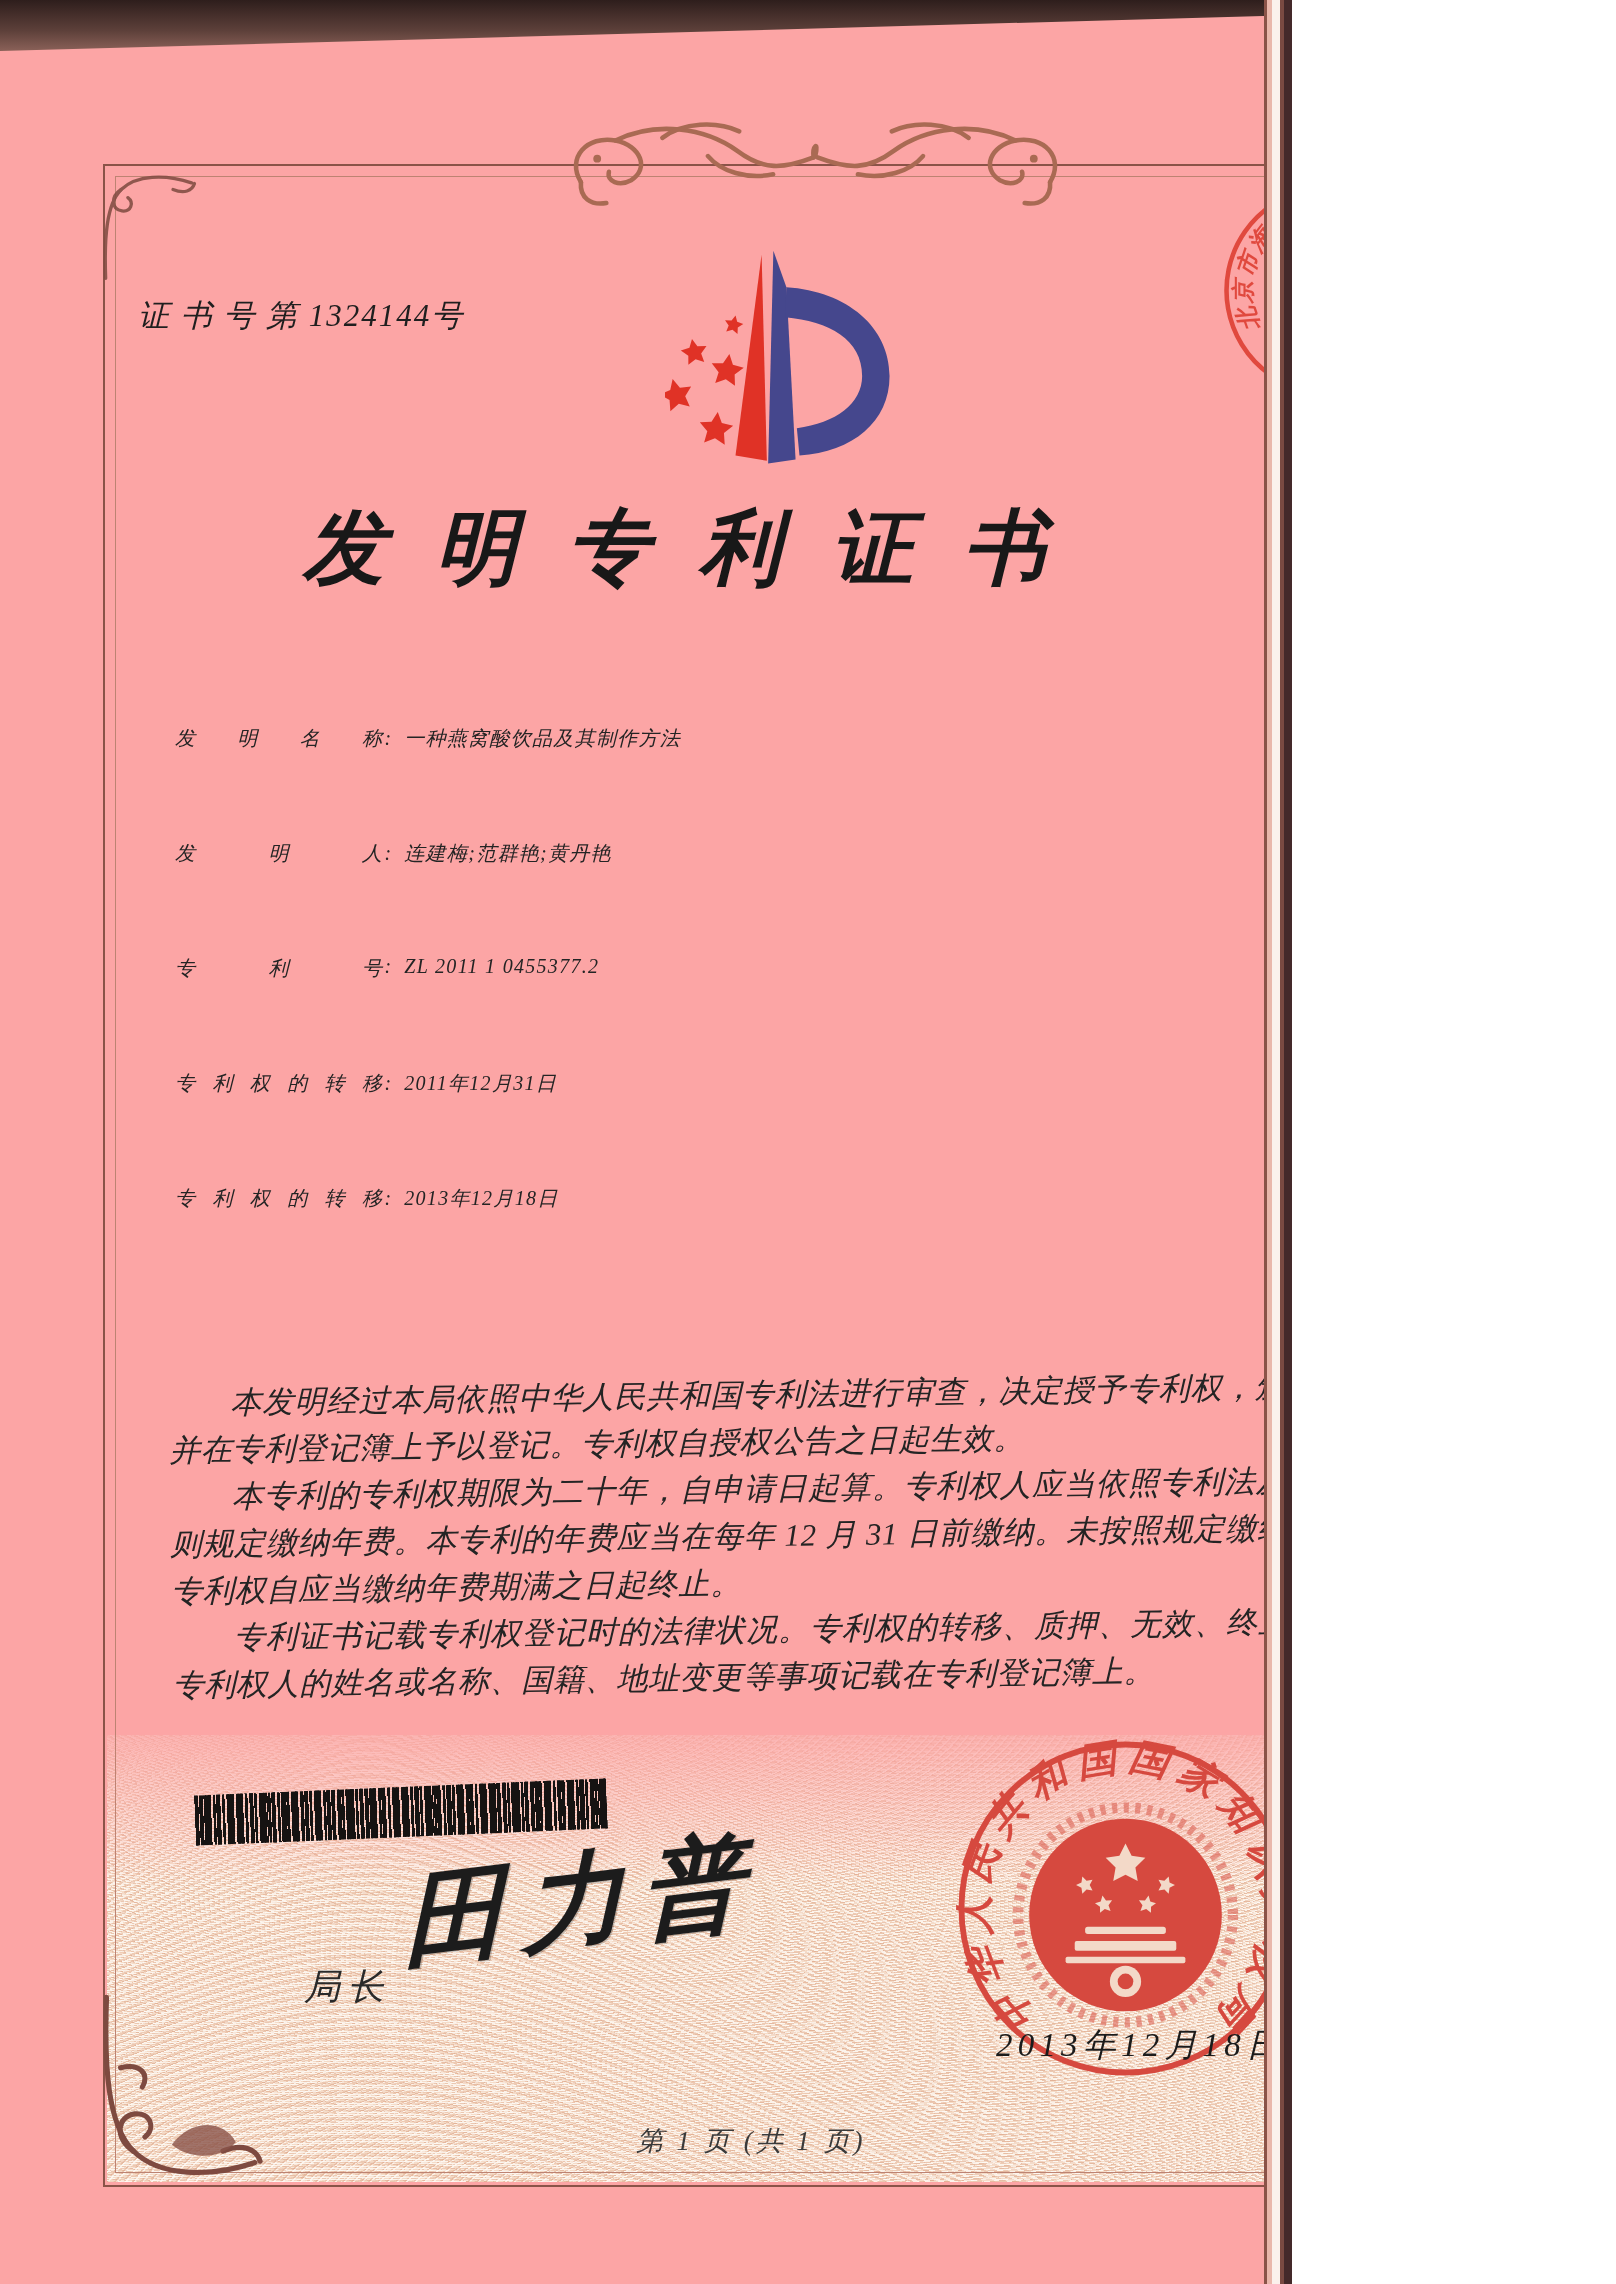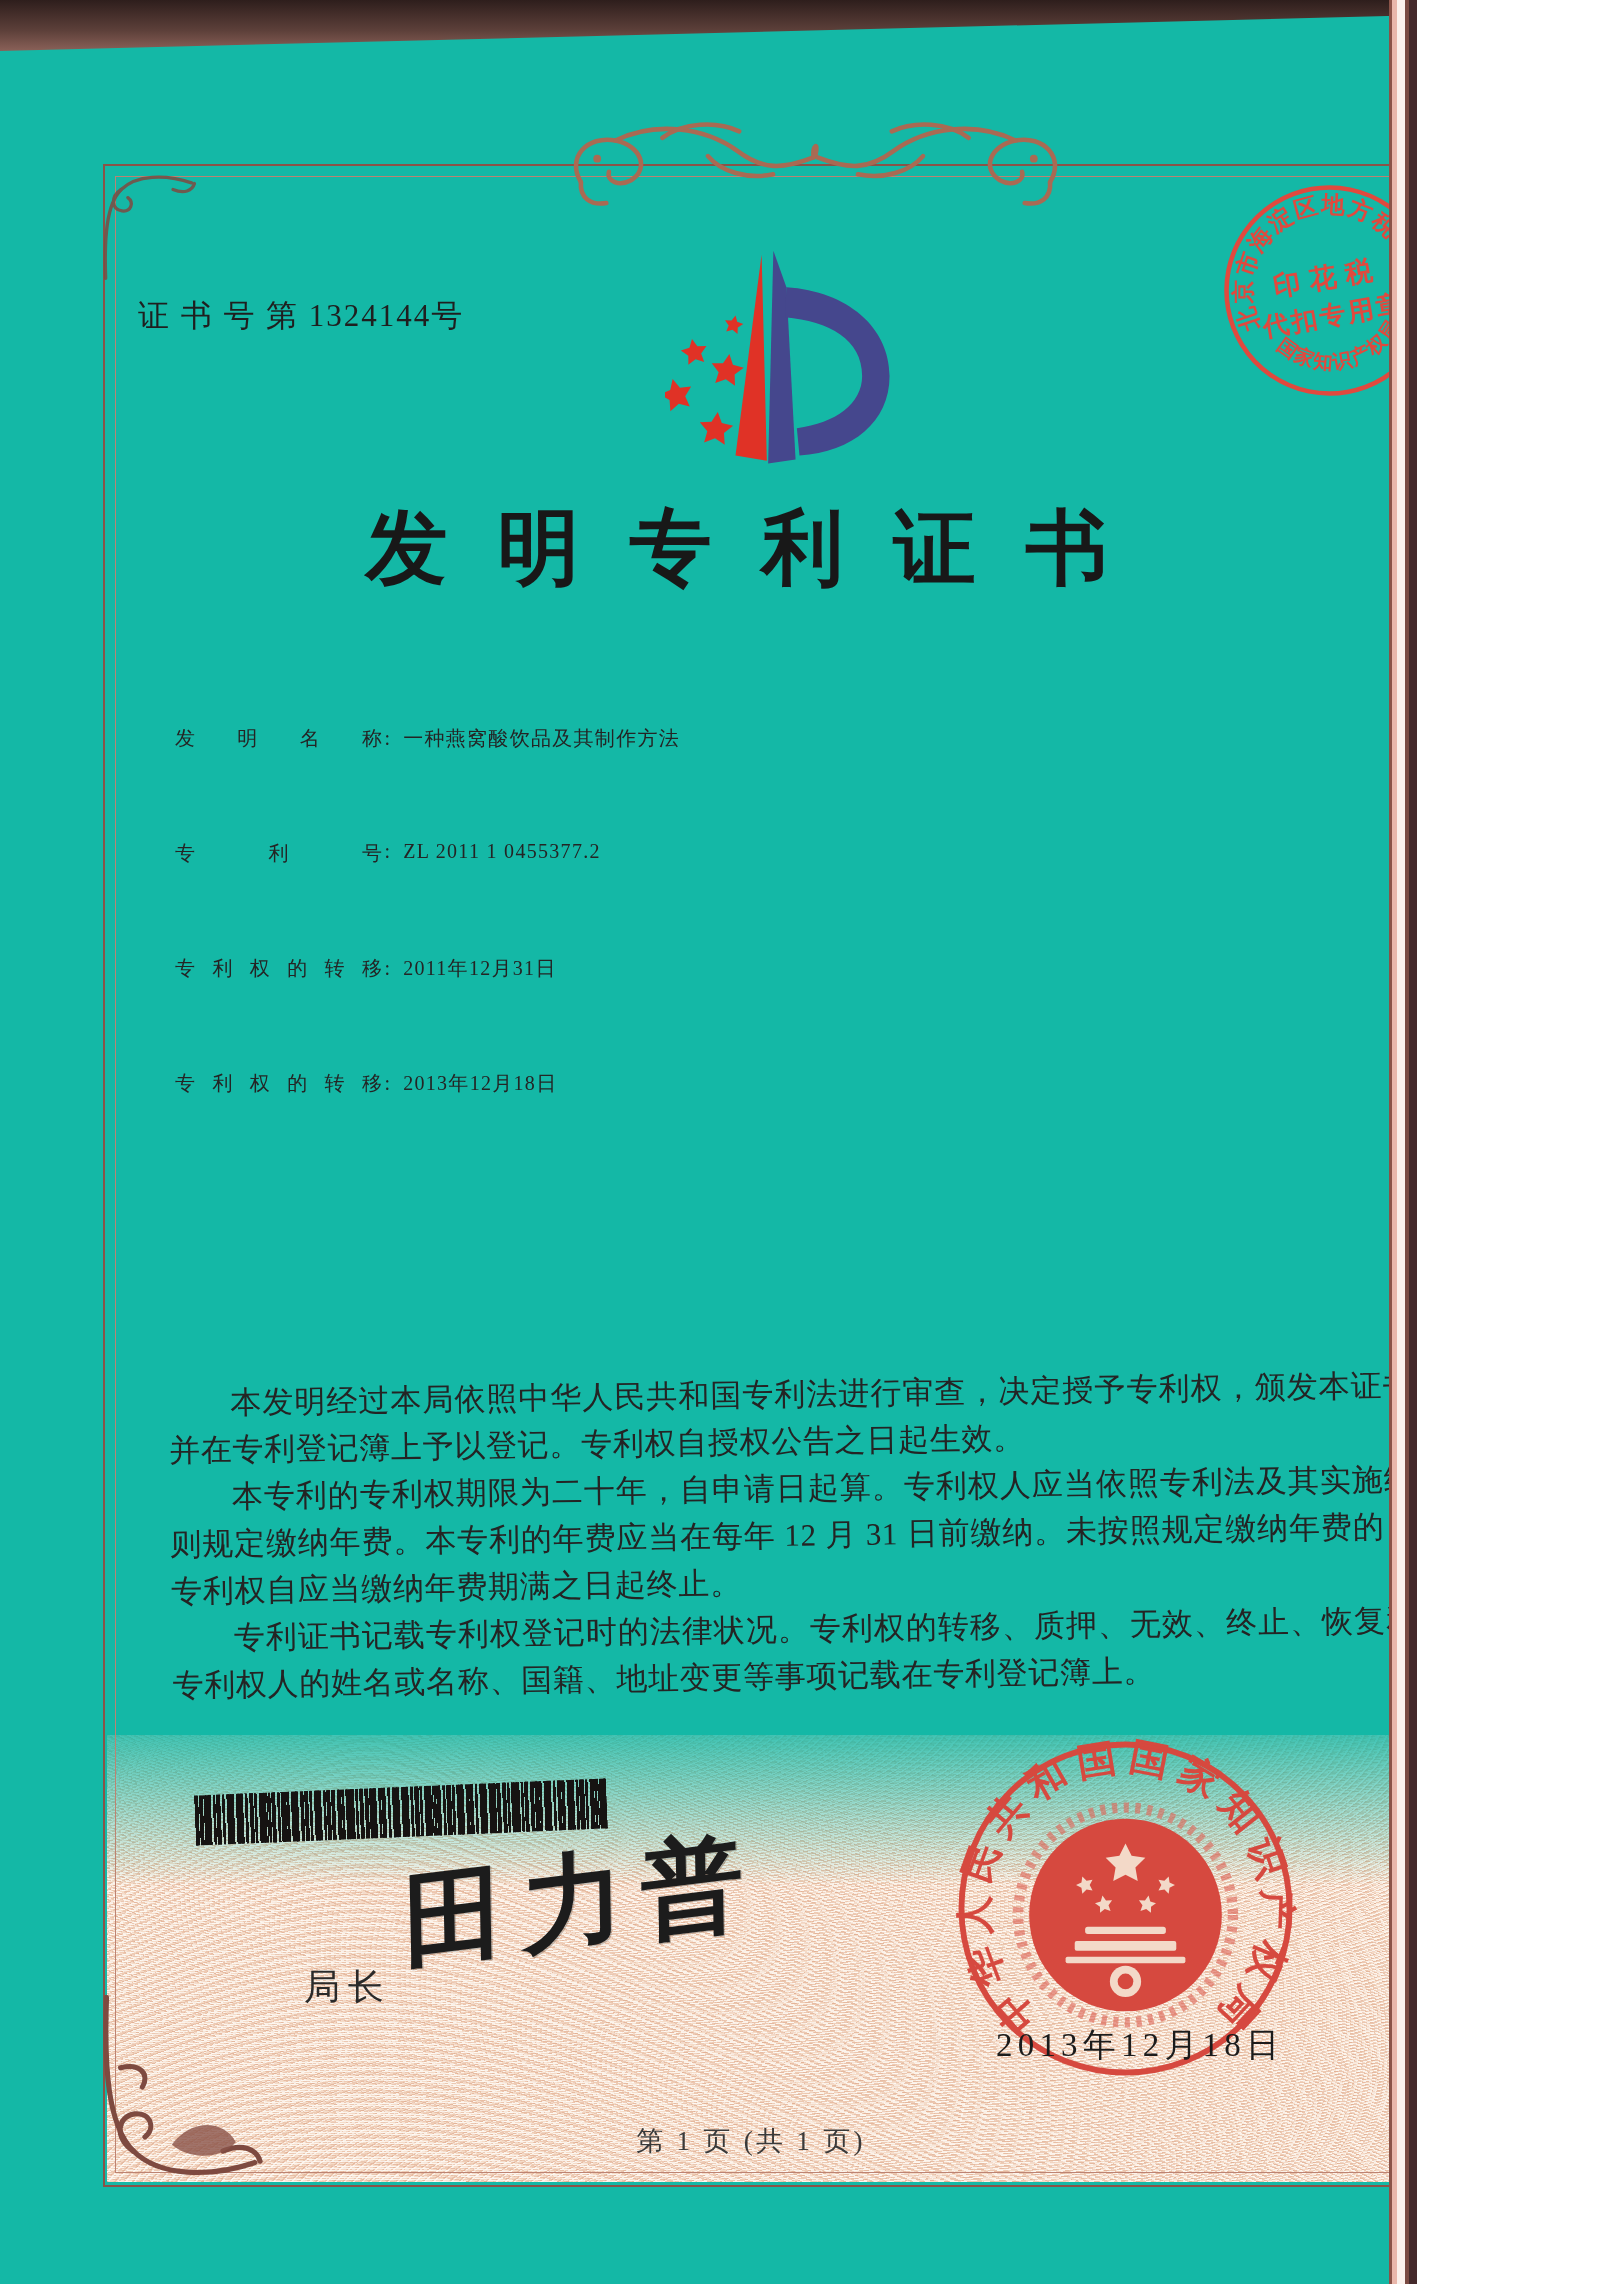--- a/index.html
+++ b/index.html
@@ -1,17 +1,17 @@
 <!DOCTYPE html>
 <html style="font-size:10.4px"><head>
 <meta charset="utf-8">
 <style>
   html,body{margin:0;padding:0;background:#ffffff;}
-  .page{position:relative;width:1417px;height:2284px;overflow:hidden;
-        background:#14b8a6;font-family:"Liberation Serif","DejaVu Serif",serif;color:#1f1f1f;}
+  .page{position:relative;width:1292px;height:2284px;overflow:hidden;
+        background:#fca5a5;font-family:"Liberation Serif","DejaVu Serif",serif;color:#1f1f1f;font-style:italic;}
 
   
   .scan-top{position:absolute;left:0;top:0;width:100%;height:51px;z-index:8;
     background:linear-gradient(to bottom,#2e1e1c 0%,#5d403a 60%,#8a6158 100%);
     clip-path:polygon(0 0,100% 0,100% 30%,0 100%);}
   .scan-right{position:absolute;right:0;top:0;width:31px;height:100%;z-index:8;
     background:linear-gradient(to right,rgba(255,255,255,0) 0 2.6px,#8a5348 2.6px 5.9px,#e9b7ab 5.9px 11px,#fbf1ec 11px 19px,#7a4a42 19px 23.5px,#44292a 23.5px 31px);}
 
   
   .frame-outer{position:absolute;left:103px;top:164px;width:1454px;height:2019px;
@@ -179,20 +179,23 @@
     <text x="0" y="52" text-anchor="middle" font-size="40" fill="#e0493e" font-weight="700" letter-spacing="4" font-family="'Liberation Serif','DejaVu Serif',serif">代扣专用章</text>
   </svg>
 
   <div class="title">发明专利证书</div>
 
   <div class="fields">
     <div class="field-row">
       <span class="field-label">发明名称</span><span class="field-colon">:</span><span class="field-value">一种燕窝酸饮品及其制作方法</span>
     </div>
     <div class="field-row">
+      <span class="field-label">发明人</span><span class="field-colon">:</span><span class="field-value">连建梅;范群艳;黄丹艳</span>
+    </div>
+    <div class="field-row">
       <span class="field-label">专利号</span><span class="field-colon">:</span><span class="field-value">ZL 2011 1 0455377.2</span>
     </div>
     <div class="field-row">
       <span class="field-label">专利权的转移</span><span class="field-colon">:</span><span class="field-value">2011年12月31日</span>
     </div>
     <div class="field-row">
       <span class="field-label">专利权的转移</span><span class="field-colon">:</span><span class="field-value">2013年12月18日</span>
     </div>
   </div>
 

